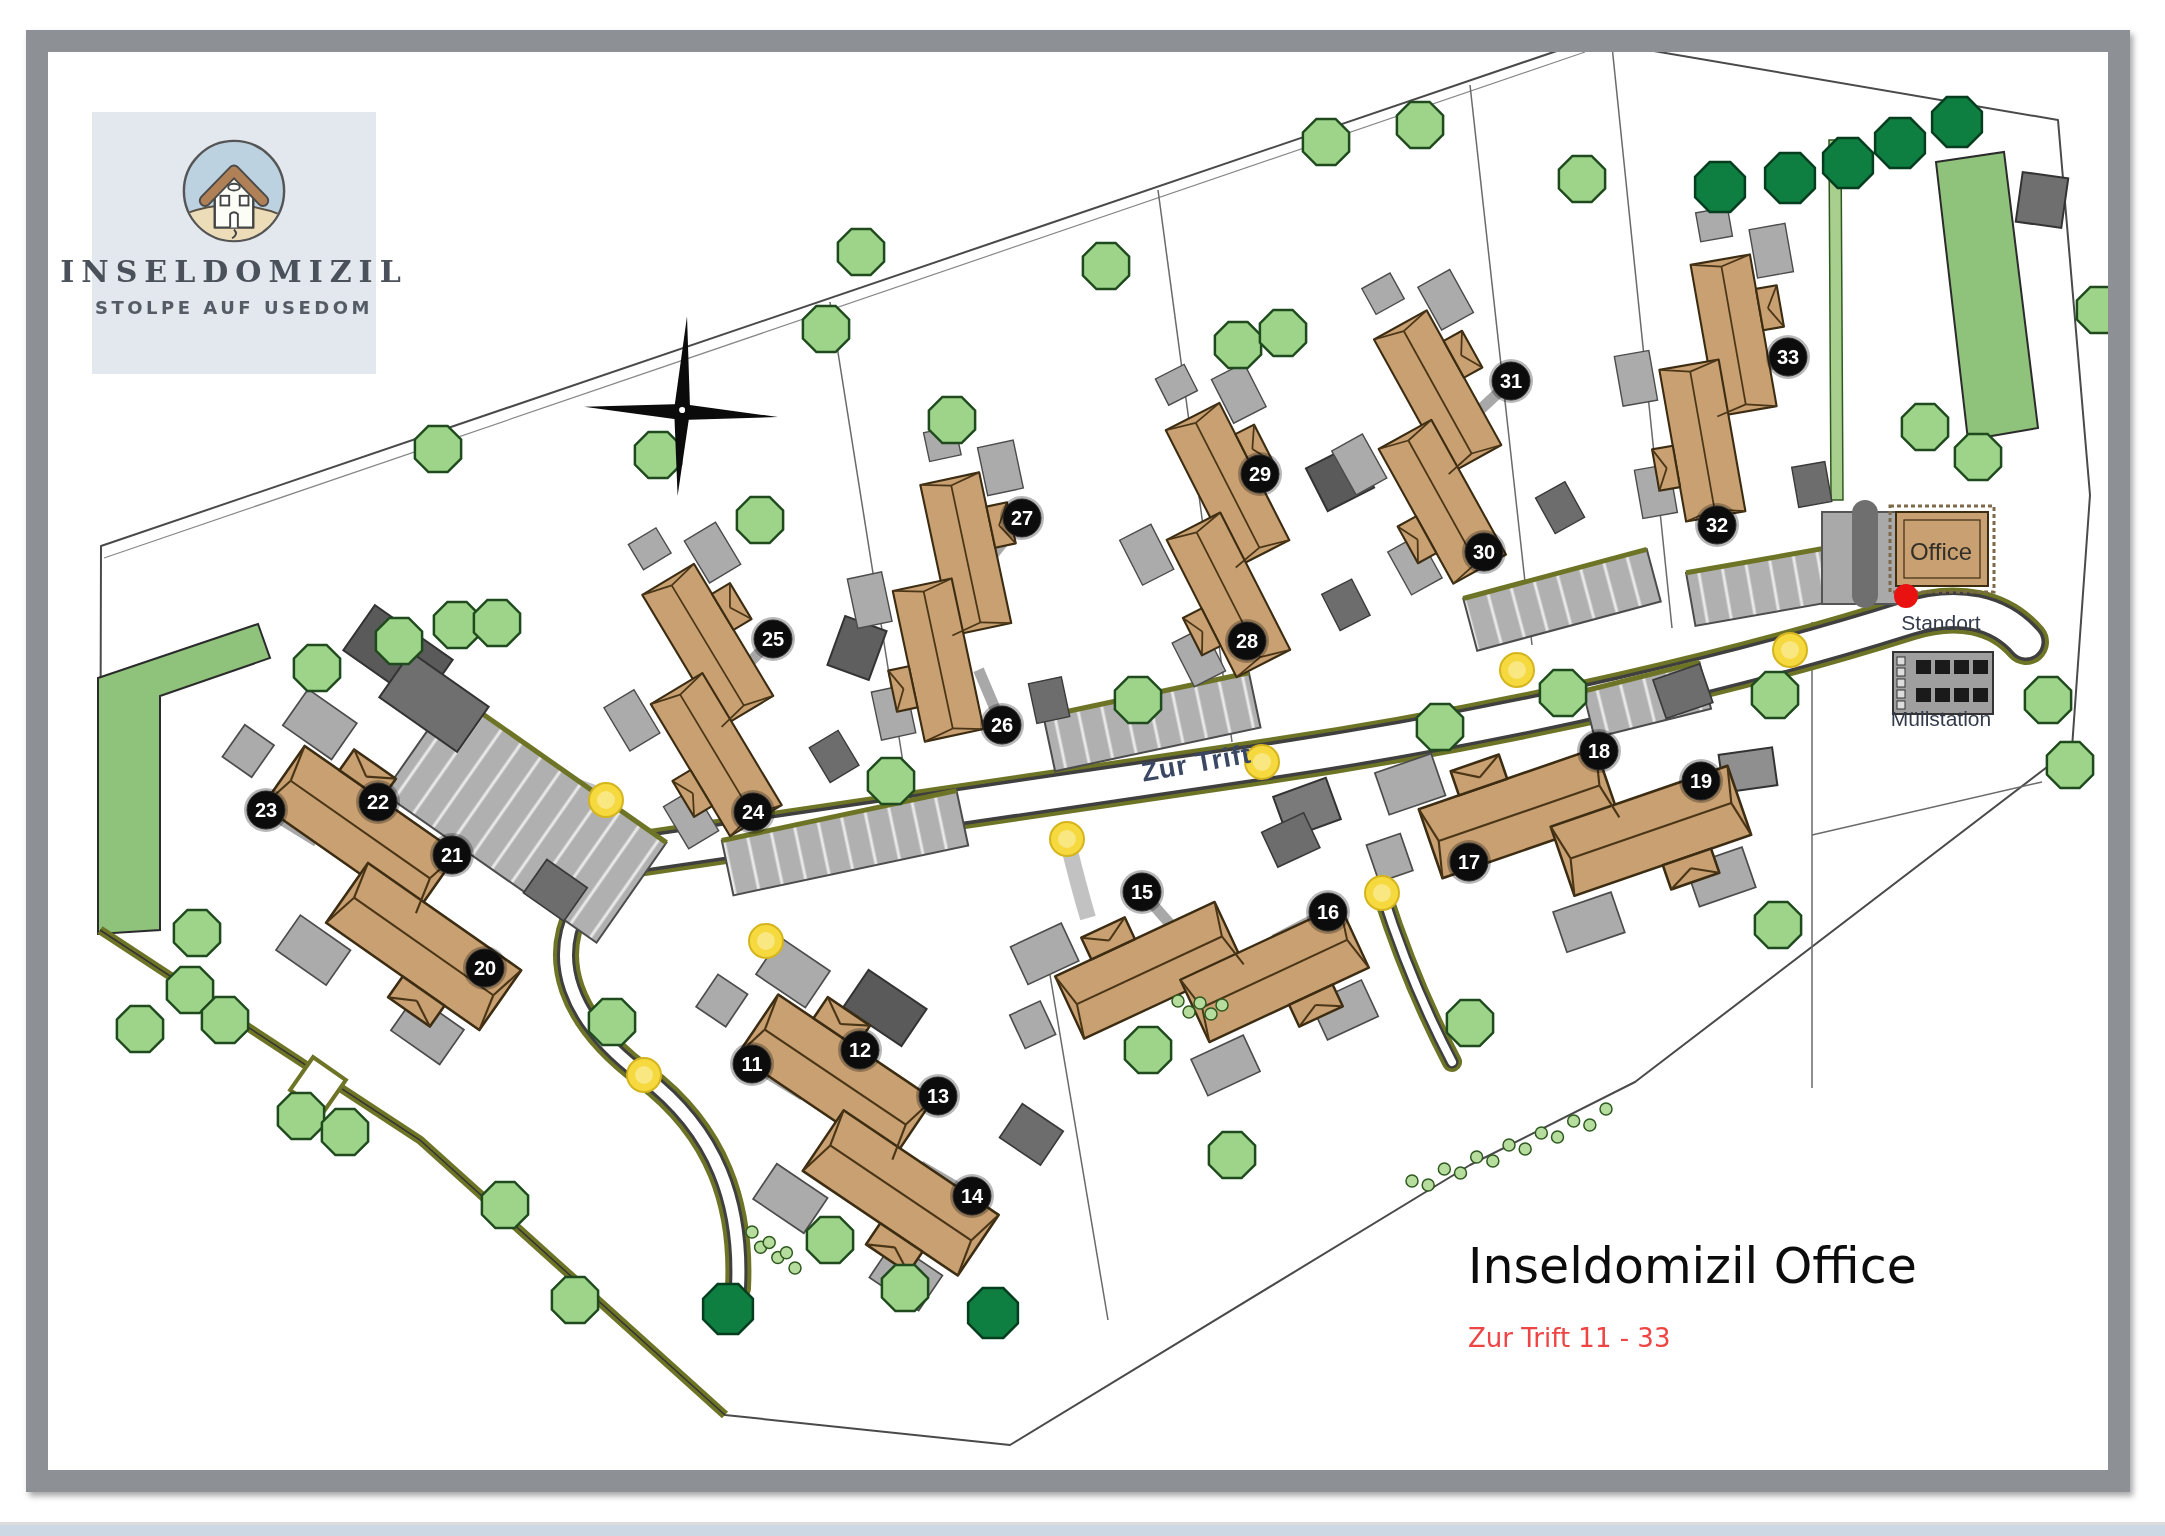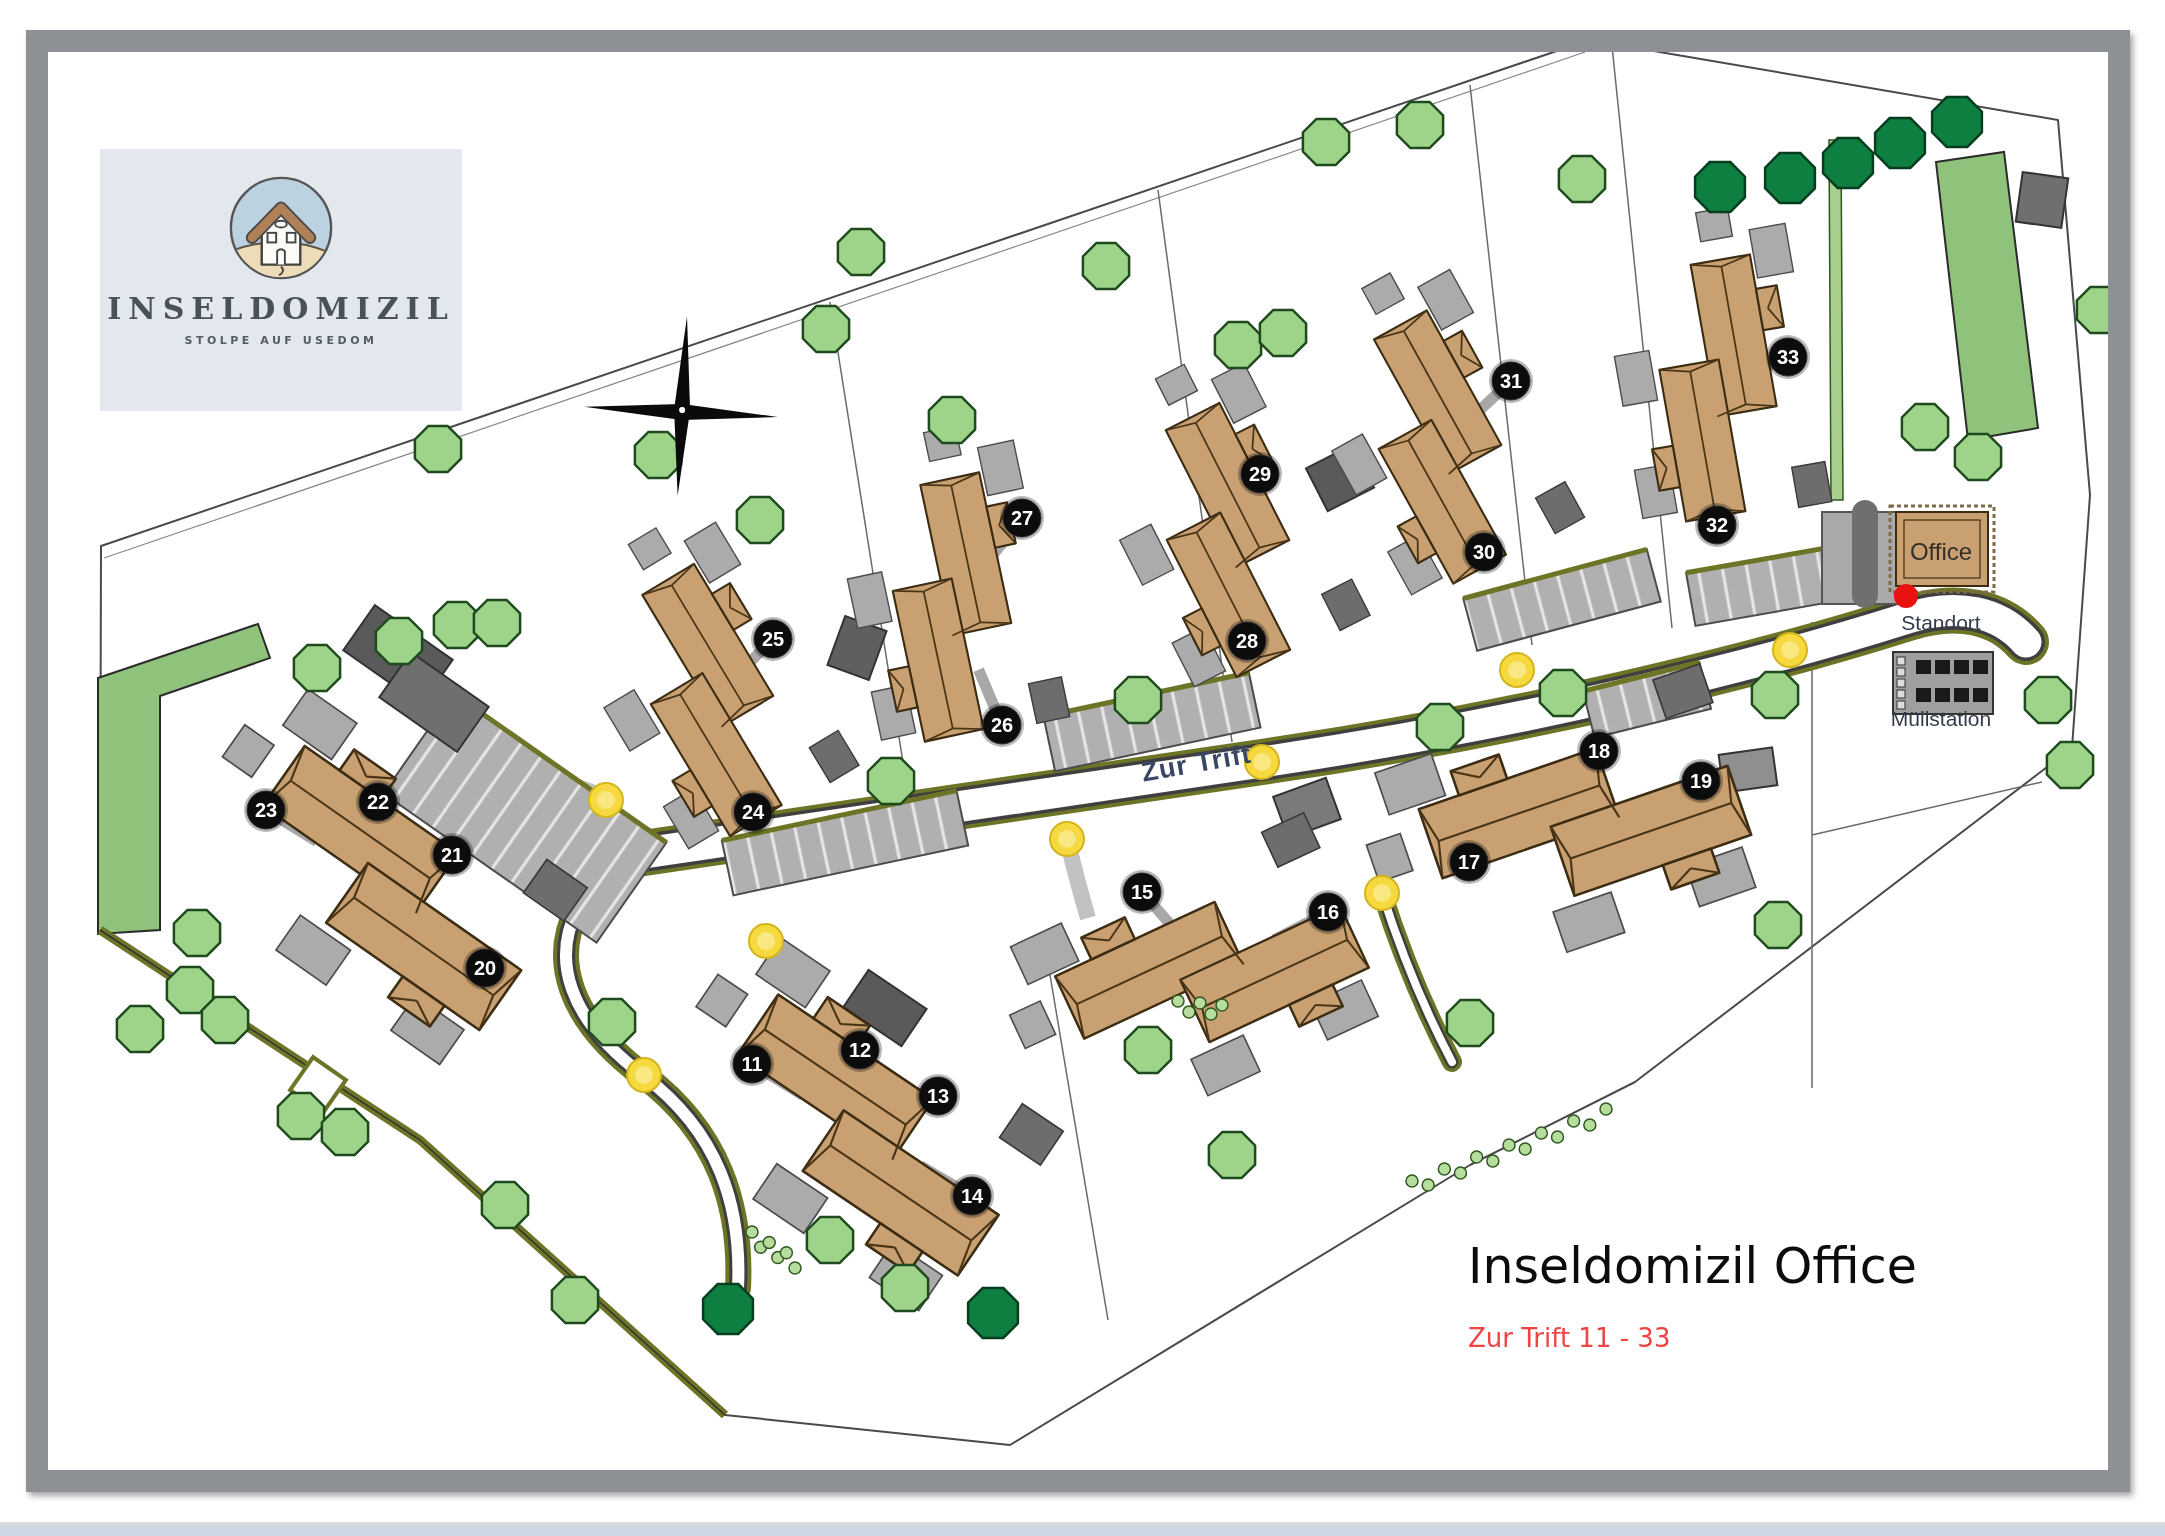--- a/index.html
+++ b/index.html
@@ -2,26 +2,26 @@
 <html><head>
 <meta charset="utf-8">
 <style>
   html,body{margin:0;padding:0;}
   .page{position:relative;width:2165px;height:1536px;background:#ffffff;overflow:hidden;
         font-family:"Liberation Sans",sans-serif;}
   .plan-svg{position:absolute;left:0;top:0;z-index:1;}
   .frame{position:absolute;left:26px;top:30px;width:2060px;height:1418px;
          border:22px solid #8d9094;z-index:5;pointer-events:none;
          box-shadow:3px 4px 6px rgba(0,0,0,.35);}
-  .logo{position:absolute;left:100px;top:112px;width:362px;height:262px;background:#e2e8ee;
+  .logo{position:absolute;left:92px;top:112px;width:284px;height:262px;background:#e2e8ee;
         z-index:6;display:flex;flex-direction:column;align-items:center;padding-top:26px;
-        box-sizing:border-box;margin-top:37px;}
+        box-sizing:border-box;}
   .logo-title{font-family:"DejaVu Serif",serif;font-weight:700;font-size:30px;color:#4b515a;
         letter-spacing:7px;margin-top:10px;white-space:nowrap;}
-  .logo-sub{font-family:"DejaVu Sans",sans-serif;font-weight:700;font-size:11px;color:#565c66;
+  .logo-sub{font-family:"DejaVu Sans",sans-serif;font-weight:700;font-size:18px;color:#565c66;
         letter-spacing:3.5px;margin-top:8px;white-space:nowrap;}
   .title-block{position:absolute;left:1468px;top:1238px;z-index:6;}
   .title-block h1{font-family:"DejaVu Sans",sans-serif;font-weight:500;font-size:49px;
         color:#0c0c0c;margin:0 0 24px 0;letter-spacing:0px;}
   .addr{font-family:"DejaVu Sans",sans-serif;font-size:26px;color:#ef4444;line-height:1.5;}
   .bottom-line{position:absolute;left:0;bottom:11px;width:100%;height:3px;background:#dcdcdc;z-index:7;}
   .bottom-strip{position:absolute;left:0;bottom:0;width:100%;height:11px;background:#ccd9e4;z-index:7;}
 </style>
 </head>
 <body>

